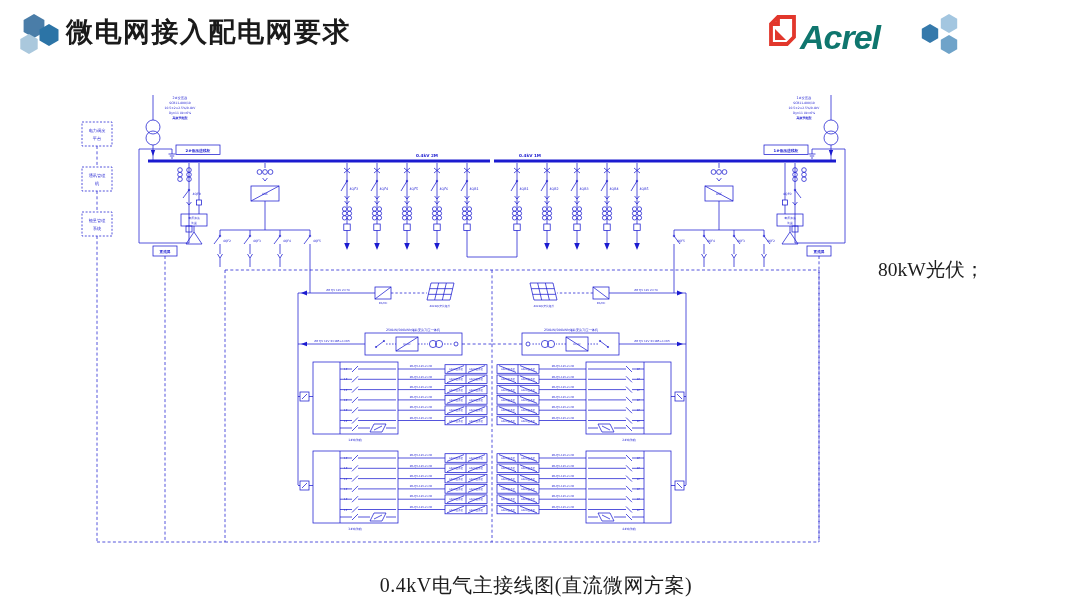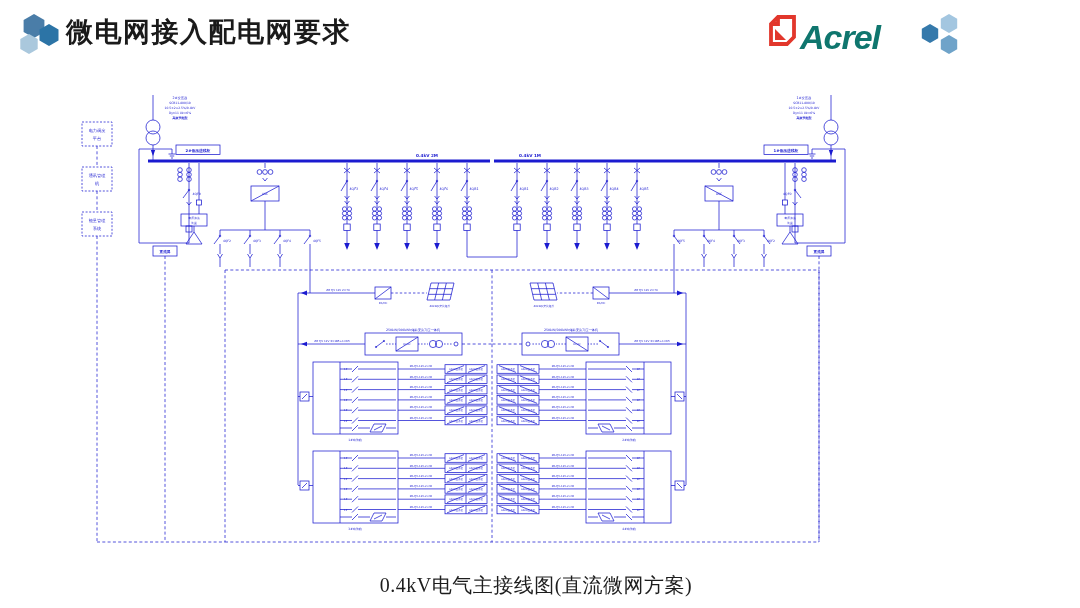--- a/index.html
+++ b/index.html
@@ -940,15 +940,16 @@
       <text x="97" y="222" fill="#1b1bd0" font-size="4.2" text-anchor="middle" font-family="&quot;DejaVu Sans&quot;,sans-serif">能量管理</text>
       <text x="97" y="230" fill="#1b1bd0" font-size="4.2" text-anchor="middle" font-family="&quot;DejaVu Sans&quot;,sans-serif">系统</text>
       <line x1="97" y1="146" x2="97" y2="167" stroke="#1b1bd0" stroke-width="0.75" stroke-dasharray="3 2.3"></line>
       <line x1="97" y1="191" x2="97" y2="212" stroke="#1b1bd0" stroke-width="0.75" stroke-dasharray="3 2.3"></line>
       <line x1="97" y1="236" x2="97" y2="542" stroke="#1b1bd0" stroke-width="0.75" stroke-dasharray="3 2.3"></line>
       <line x1="97" y1="542" x2="225" y2="542" stroke="#1b1bd0" stroke-width="0.75" stroke-dasharray="3 2.3"></line>
     </g>
   </svg>
 
 <div class="notes">
+  <div>80kW光伏；</div>
 </div>
 
 <div class="caption">0.4kV电气主接线图(直流微网方案)</div>
 
 </body></html>

